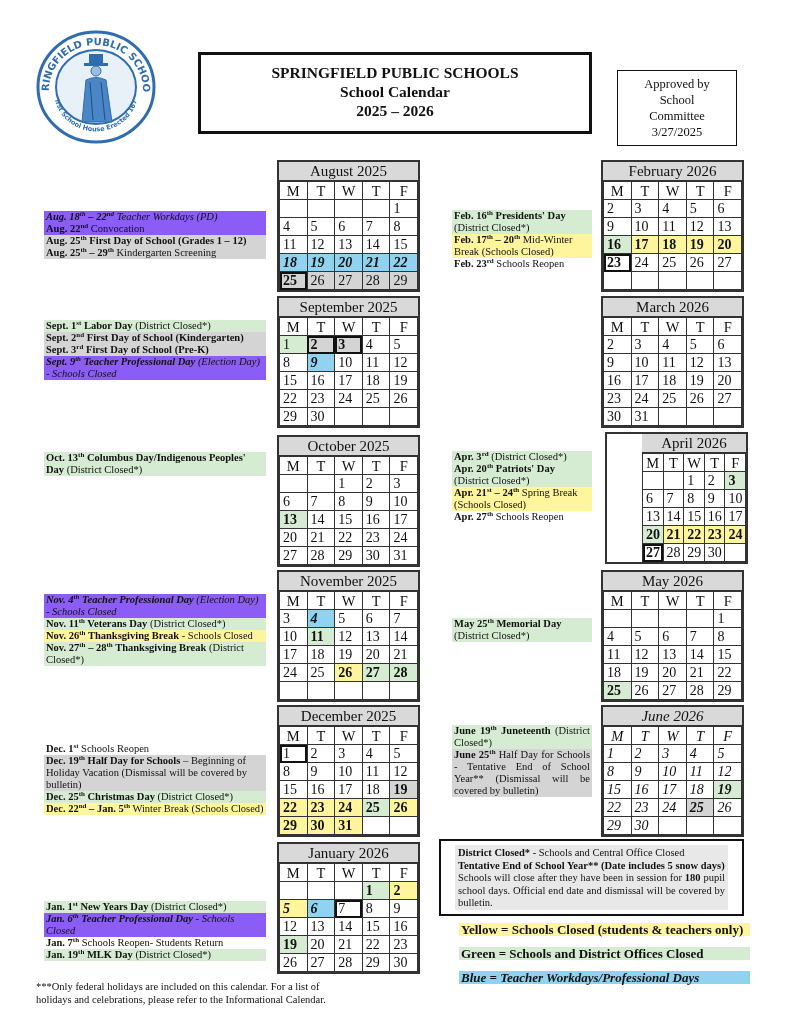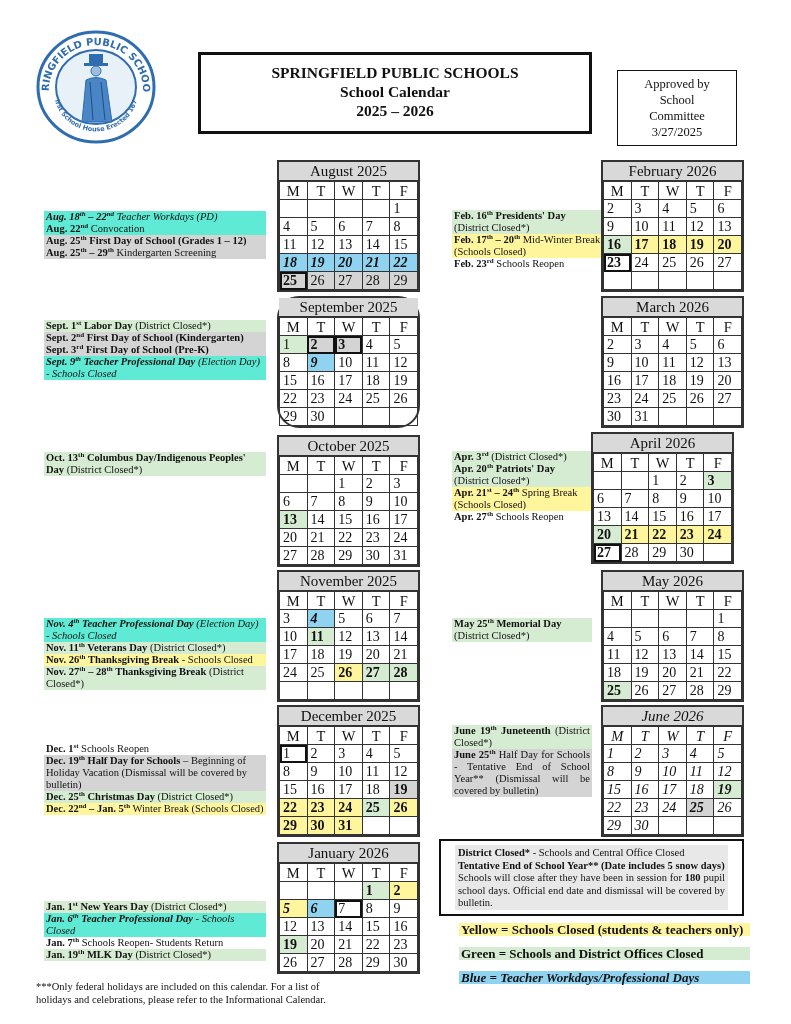--- a/index.html
+++ b/index.html
@@ -17,21 +17,21 @@
   .cal tr.dow td { font-size: 14.5px; text-align: center; padding-left: 0; }
   .y { background: #fff59d; font-weight: bold; }
   .g { background: #d6ecd2; font-weight: bold; }
   .b { background: #8fd3f0; font-weight: bold; font-style: italic; }
   .gr { background: #d4d4d4; }
   .grb { background: #d4d4d4; font-weight: bold; }
   .bx { outline: 2.5px solid #111; outline-offset: -2px; }
 
   .notes { position: absolute; font-size: 10.5px; line-height: 12px; }
   .notes .n { padding: 0 2px; }
-  .notes .n.bl { background: #5eead4; }
+  .notes .n.bl { background: #8b5cf6; }
   .notes .n.gn { background: #d6ecd2; }
   .notes .n.yl { background: #fff59d; }
   .notes .n.gy { background: #d4d4d4; }
   .notes b { font-weight: bold; }
   .notes i { font-style: italic; }
   sup { font-size: 7px; vertical-align: super; line-height: 0; }
 
   .key-box { position: absolute; left: 439px; top: 839px; width: 305px; height: 77px; border: 2.5px solid #111; padding: 4px 14px; }
   .key-inner { background: #e8e8e8; font-size: 10.5px; line-height: 12.5px; padding: 2px 3px; text-align: justify; height: 100%; }
   .legend { position: absolute; left: 459px; width: 291px; height: 13px; font-size: 13px; line-height: 13px; font-weight: bold; padding-left: 2px; }
@@ -83,42 +83,42 @@
   <div class="n gn"><b>Sept. 1<sup>st</sup> Labor Day</b> (District Closed*)</div>
   <div class="n gy"><b>Sept. 2<sup>nd</sup> First Day of School (Kindergarten)</b></div>
   <div class="n gy"><b>Sept. 3<sup>rd</sup> First Day of School (Pre-K)</b></div>
   <div class="n bl"><b><i>Sept. 9<sup>th</sup> Teacher Professional Day</i></b> <i>(Election Day) - Schools Closed</i></div>
 </div>
 
 <div class="notes" style="left:44px; top:452px; width:222px;">
   <div class="n gn"><b>Oct. 13<sup>th</sup> Columbus Day/Indigenous Peoples' Day</b> (District Closed*)</div>
 </div>
 
-<div class="notes" style="left:44px; top:594px; width:222px;margin-top:24px;">
+<div class="notes" style="left:44px; top:594px; width:222px;">
   <div class="n bl"><b><i>Nov. 4<sup>th</sup> Teacher Professional Day</i></b> <i>(Election Day) - Schools Closed</i></div>
   <div class="n gn"><b>Nov. 11<sup>th</sup> Veterans Day</b> (District Closed*)</div>
   <div class="n yl"><b>Nov. 26<sup>th</sup> Thanksgiving Break</b> - Schools Closed</div>
   <div class="n gn"><b>Nov. 27<sup>th</sup> – 28<sup>th</sup> Thanksgiving Break</b> (District Closed*)</div>
 </div>
 
 <div class="notes" style="left:44px; top:743px; width:222px;">
   <div class="n"><b>Dec. 1<sup>st</sup></b> Schools Reopen</div>
   <div class="n gy"><b>Dec. 19<sup>th</sup> Half Day for Schools</b> – Beginning of Holiday Vacation (Dismissal will be covered by bulletin)</div>
   <div class="n gn"><b>Dec. 25<sup>th</sup> Christmas Day</b> (District Closed*)</div>
   <div class="n yl"><b>Dec. 22<sup>nd</sup> – Jan. 5<sup>th</sup></b> Winter Break (Schools Closed)</div>
 </div>
 
 <div class="notes" style="left:44px; top:901px; width:222px;">
   <div class="n gn"><b>Jan. 1<sup>st</sup> New Years Day</b> (District Closed*)</div>
   <div class="n bl"><b><i>Jan. 6<sup>th</sup> Teacher Professional Day</i></b> <i>- Schools Closed</i></div>
   <div class="n"><b>Jan. 7<sup>th</sup></b> Schools Reopen- Students Return</div>
   <div class="n gn"><b>Jan. 19<sup>th</sup> MLK Day</b> (District Closed*)</div>
 </div>
 
-<div class="notes" style="left:452px; top:210px; width:152px;">
+<div class="notes" style="left:452px; top:210px; width:140px;">
   <div class="n gn"><b>Feb. 16<sup>th</sup> Presidents' Day</b> (District Closed*)</div>
   <div class="n yl"><b>Feb. 17<sup>th</sup> – 20<sup>th</sup></b> Mid-Winter Break (Schools Closed)</div>
   <div class="n"><b>Feb. 23<sup>rd</sup></b> Schools Reopen</div>
 </div>
 
 <div class="notes" style="left:452px; top:451px; width:140px;">
   <div class="n gn"><b>Apr. 3<sup>rd</sup></b> (District Closed*)</div>
   <div class="n gn"><b>Apr. 20<sup>th</sup> Patriots' Day</b> (District Closed*)</div>
   <div class="n yl"><b>Apr. 21<sup>st</sup> – 24<sup>th</sup></b> Spring Break (Schools Closed)</div>
   <div class="n"><b>Apr. 27<sup>th</sup></b> Schools Reopen</div>
@@ -176,21 +176,21 @@
           <td class="grb bx">25</td>
           <td class="gr">26</td>
           <td class="gr">27</td>
           <td class="gr">28</td>
           <td class="gr">29</td>
         </tr>
   </tbody>
     </table>
 </div>
 
-<div class="cal" style="left:277px; top:296px;border-radius:22px;">
+<div class="cal" style="left:277px; top:296px;">
   <div class="mh">September 2025</div>
   <table>
     <tbody>
         <tr class="dow">
           <td>M</td>
           <td>T</td>
           <td>W</td>
           <td>T</td>
           <td>F</td>
         </tr>
@@ -526,21 +526,21 @@
           <td>30</td>
           <td>31</td>
           <td></td>
           <td></td>
           <td></td>
         </tr>
   </tbody>
     </table>
 </div>
 
-<div class="cal" style="left:591px; top:432px;">
+<div class="cal" style="left:605px; top:432px;padding-left:35px;">
   <div class="mh">April 2026</div>
   <table>
     <tbody>
         <tr class="dow">
           <td>M</td>
           <td>T</td>
           <td>W</td>
           <td>T</td>
           <td>F</td>
         </tr>

